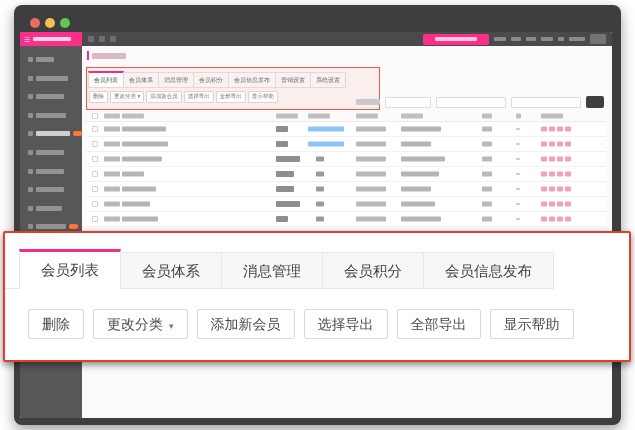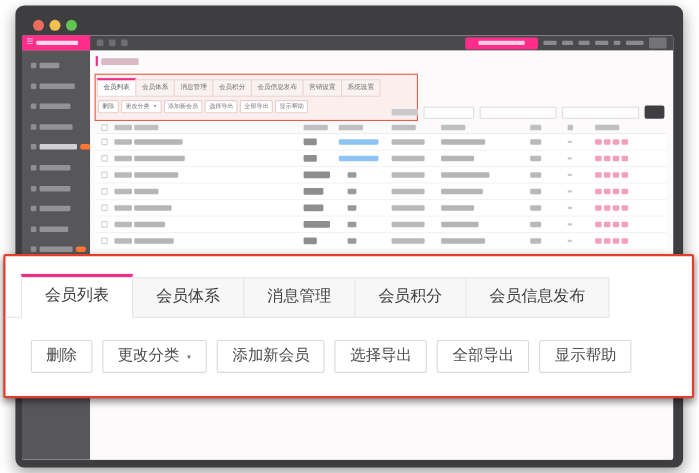--- a/index.html
+++ b/index.html
@@ -1,18 +1,18 @@
 <!DOCTYPE html>
 <html><head>
 <meta charset="utf-8">
 <style>
   * { margin:0; padding:0; box-sizing:border-box; }
   html,body { width:635px; height:430px; background:#ffffff; overflow:hidden;
     font-family:"Liberation Sans","DejaVu Sans",sans-serif; }
-  .stage { position:relative; width:635px; height:430px;font-family:Liberation Mono, monospace; }
+  .stage { position:relative; width:635px; height:430px; }
 
   
   .window { position:absolute; left:14px; top:5px; width:607px; height:420px;
     background:#3e3e40; border-radius:8px; box-shadow:0 5px 14px rgba(0,0,0,.38);
     padding:27px 9px 7px 6px; }
   .titlebar { position:absolute; left:0; top:0; width:100%; height:27px; }
   .tl { position:absolute; top:13px; width:10px; height:10px; border-radius:50%; }
   .tl.r { left:16px; background:#ed6a5e; }
   .tl.y { left:31px; background:#f5bf4f; }
   .tl.g { left:46px; background:#61c554; }

